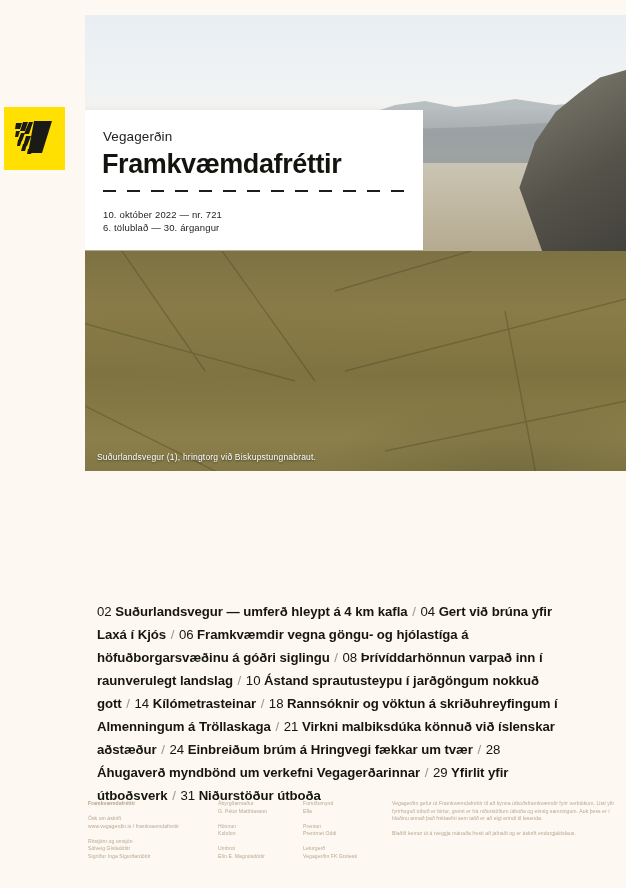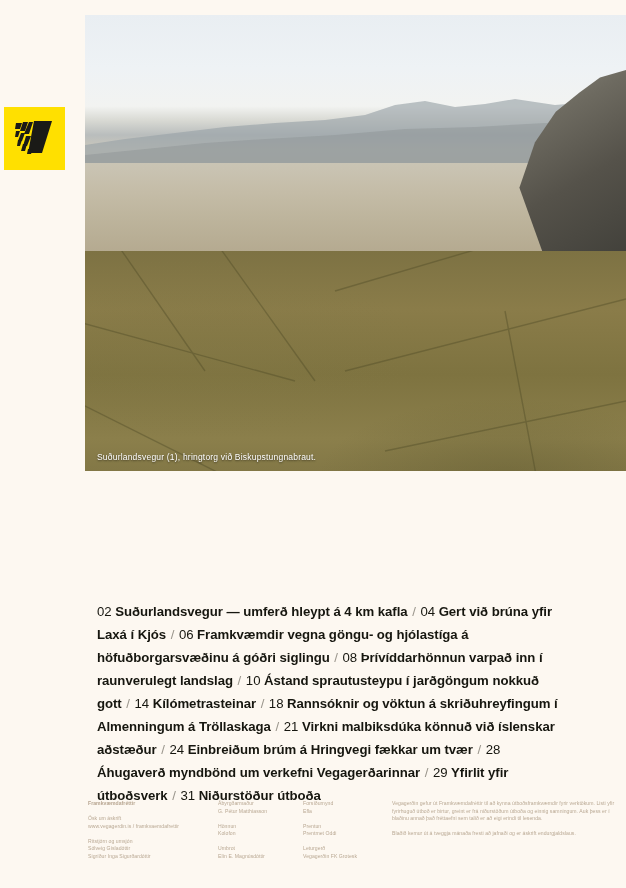--- a/index.html
+++ b/index.html
@@ -257,20 +257,27 @@
         <path d="M12,24 L16,24 L14,30 L11,30 Z"></path>
         <path d="M17,26 L21,26 L18,34 L14,34 Z"></path>
         <path d="M22,29 L27,29 L23,39 L19,39 Z"></path>
         <path d="M14,33 L18,33 L16,39 L13,39 Z"></path>
         <path d="M19,37 L23,37 L21,44 L17,44 Z"></path>
         <path d="M24,42 L29,42 L27,47 L23,47 Z"></path>
       </g>
     </svg>
   </div>
 
+  <div class="title-panel">
+    <div class="kicker">Vegagerðin</div>
+    <div class="headline">Framkvæmdafréttir</div>
+    <div class="dash-rule"></div>
+    <div class="issue-line l1">10. október 2022 — nr. 721</div>
+    <div class="issue-line l2">6. tölublað — 30. árgangur</div>
+  </div>
 
   <div class="toc" id="toc"><span class="num">02 </span><span>Suðurlandsvegur — umferð hleypt á 4 km kafla</span><span class="sep"> / </span><span class="num">04 </span><span>Gert við brúna yfir Laxá í Kjós</span><span class="sep"> / </span><span class="num">06 </span><span>Framkvæmdir vegna göngu- og hjólastíga á höfuðborgarsvæðinu á góðri siglingu</span><span class="sep"> / </span><span class="num">08 </span><span>Þrívíddarhönnun varpað inn í raunverulegt landslag</span><span class="sep"> / </span><span class="num">10 </span><span>Ástand sprautusteypu í jarðgöngum nokkuð gott</span><span class="sep"> / </span><span class="num">14 </span><span>Kílómetrasteinar</span><span class="sep"> / </span><span class="num">18 </span><span>Rannsóknir og vöktun á skriðuhreyfingum í Almenningum á Tröllaskaga</span><span class="sep"> / </span><span class="num">21 </span><span>Virkni malbiksdúka könnuð við íslenskar aðstæður</span><span class="sep"> / </span><span class="num">24 </span><span>Einbreiðum brúm á Hringvegi fækkar um tvær</span><span class="sep"> / </span><span class="num">28 </span><span>Áhugaverð myndbönd um verkefni Vegagerðarinnar</span><span class="sep"> / </span><span class="num">29 </span><span>Yfirlit yfir útboðsverk</span><span class="sep"> / </span><span class="num">31 </span><span>Niðurstöður útboða</span><span class="sep"></span></div>
 
   <div class="footer">
     <div class="f-col c1" id="fcol1">
         <div class="f-block">
           <div class="f-head">Framkvæmdafréttir</div>
           <div class="f-body"></div>
         </div>
         <div class="f-block">

